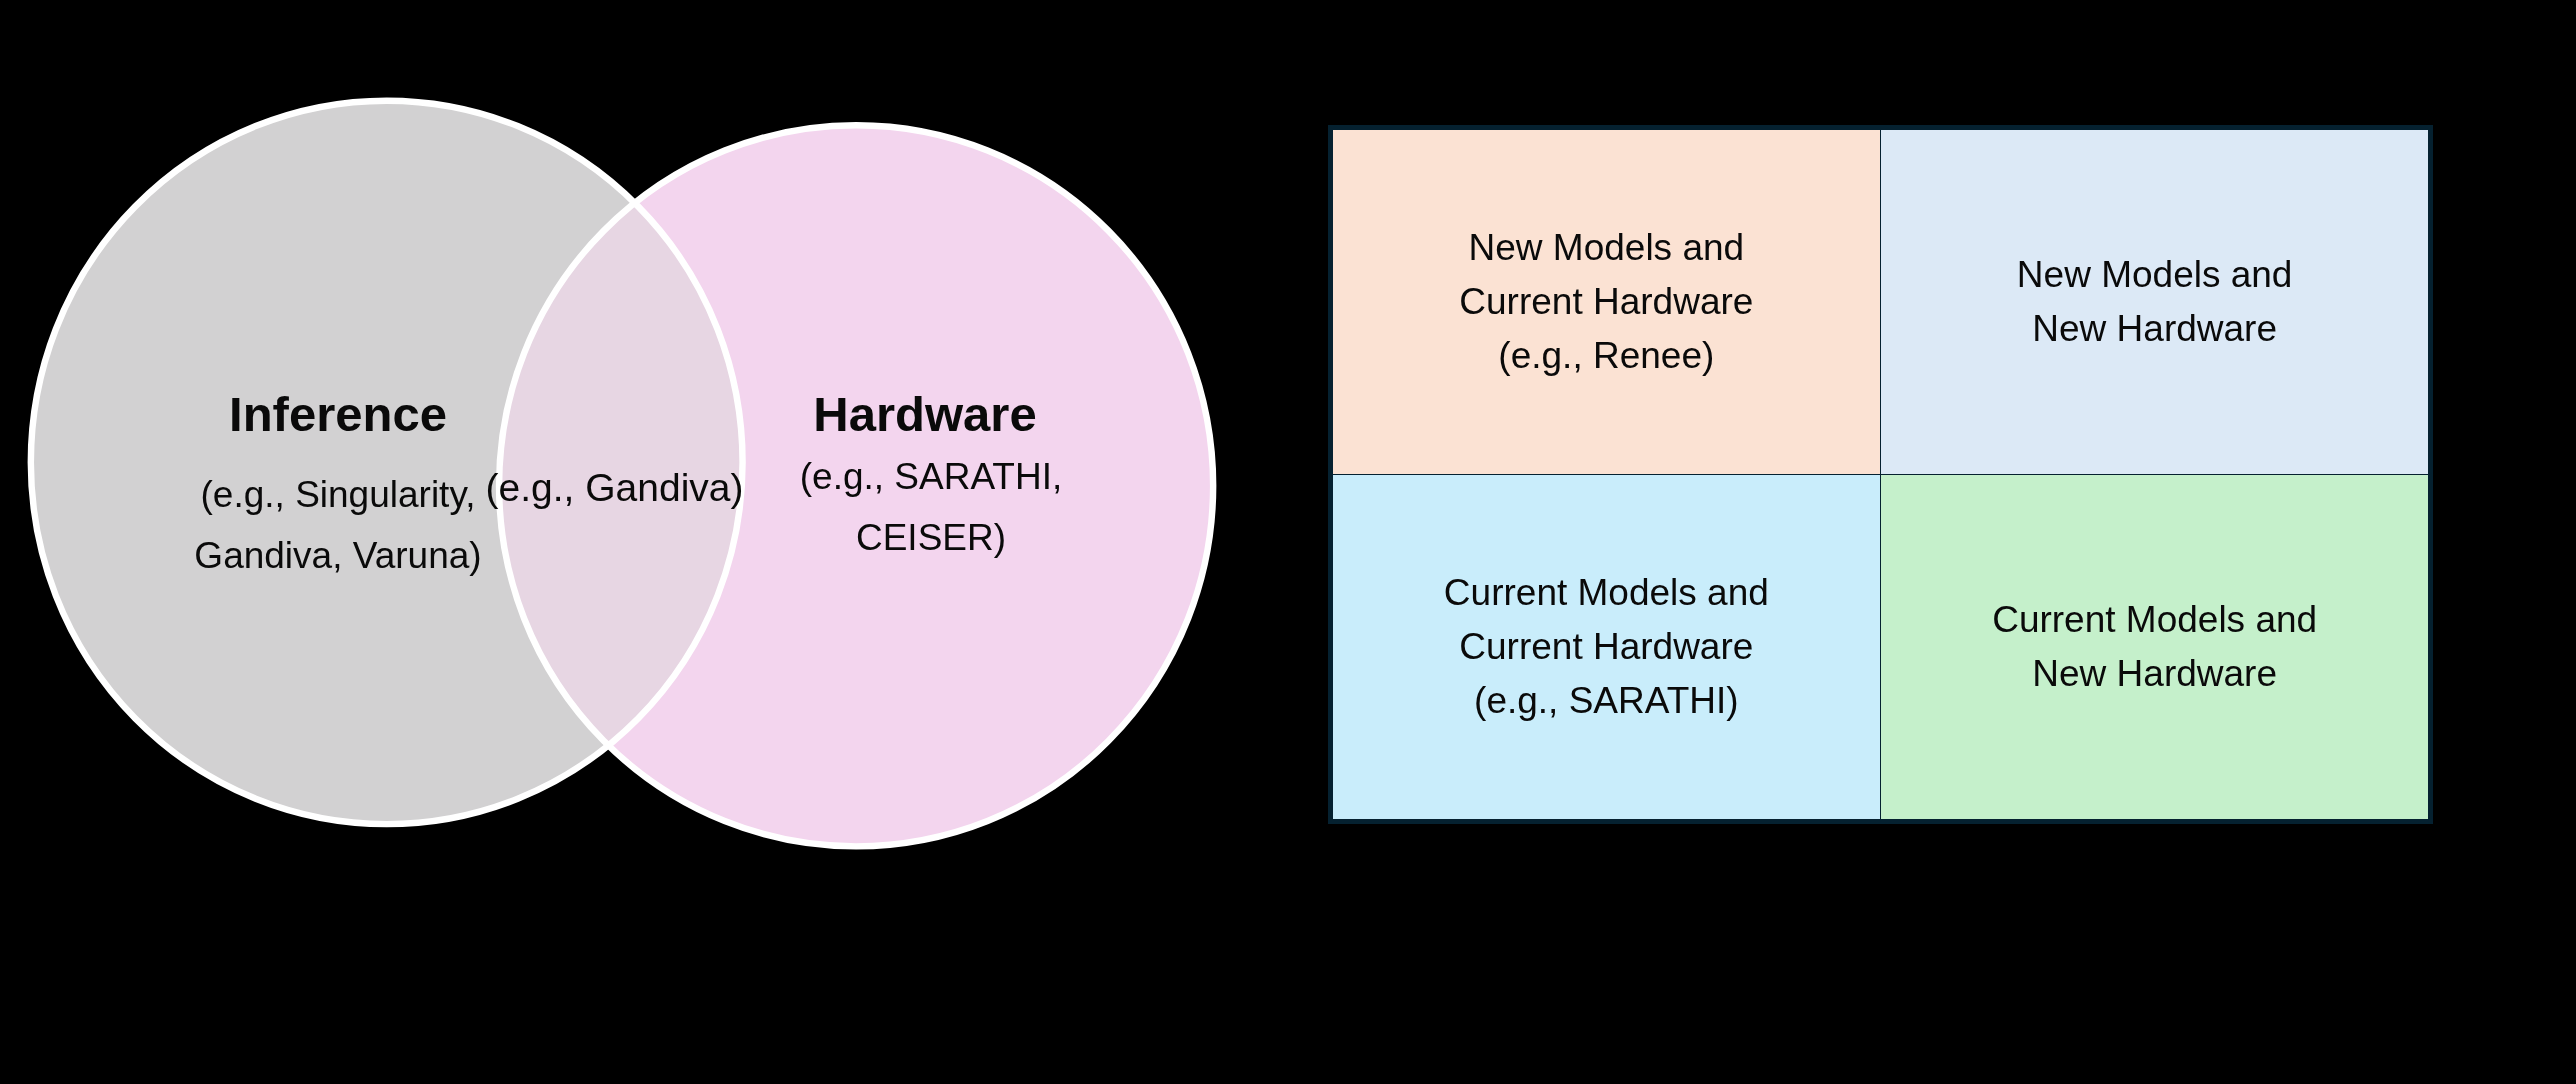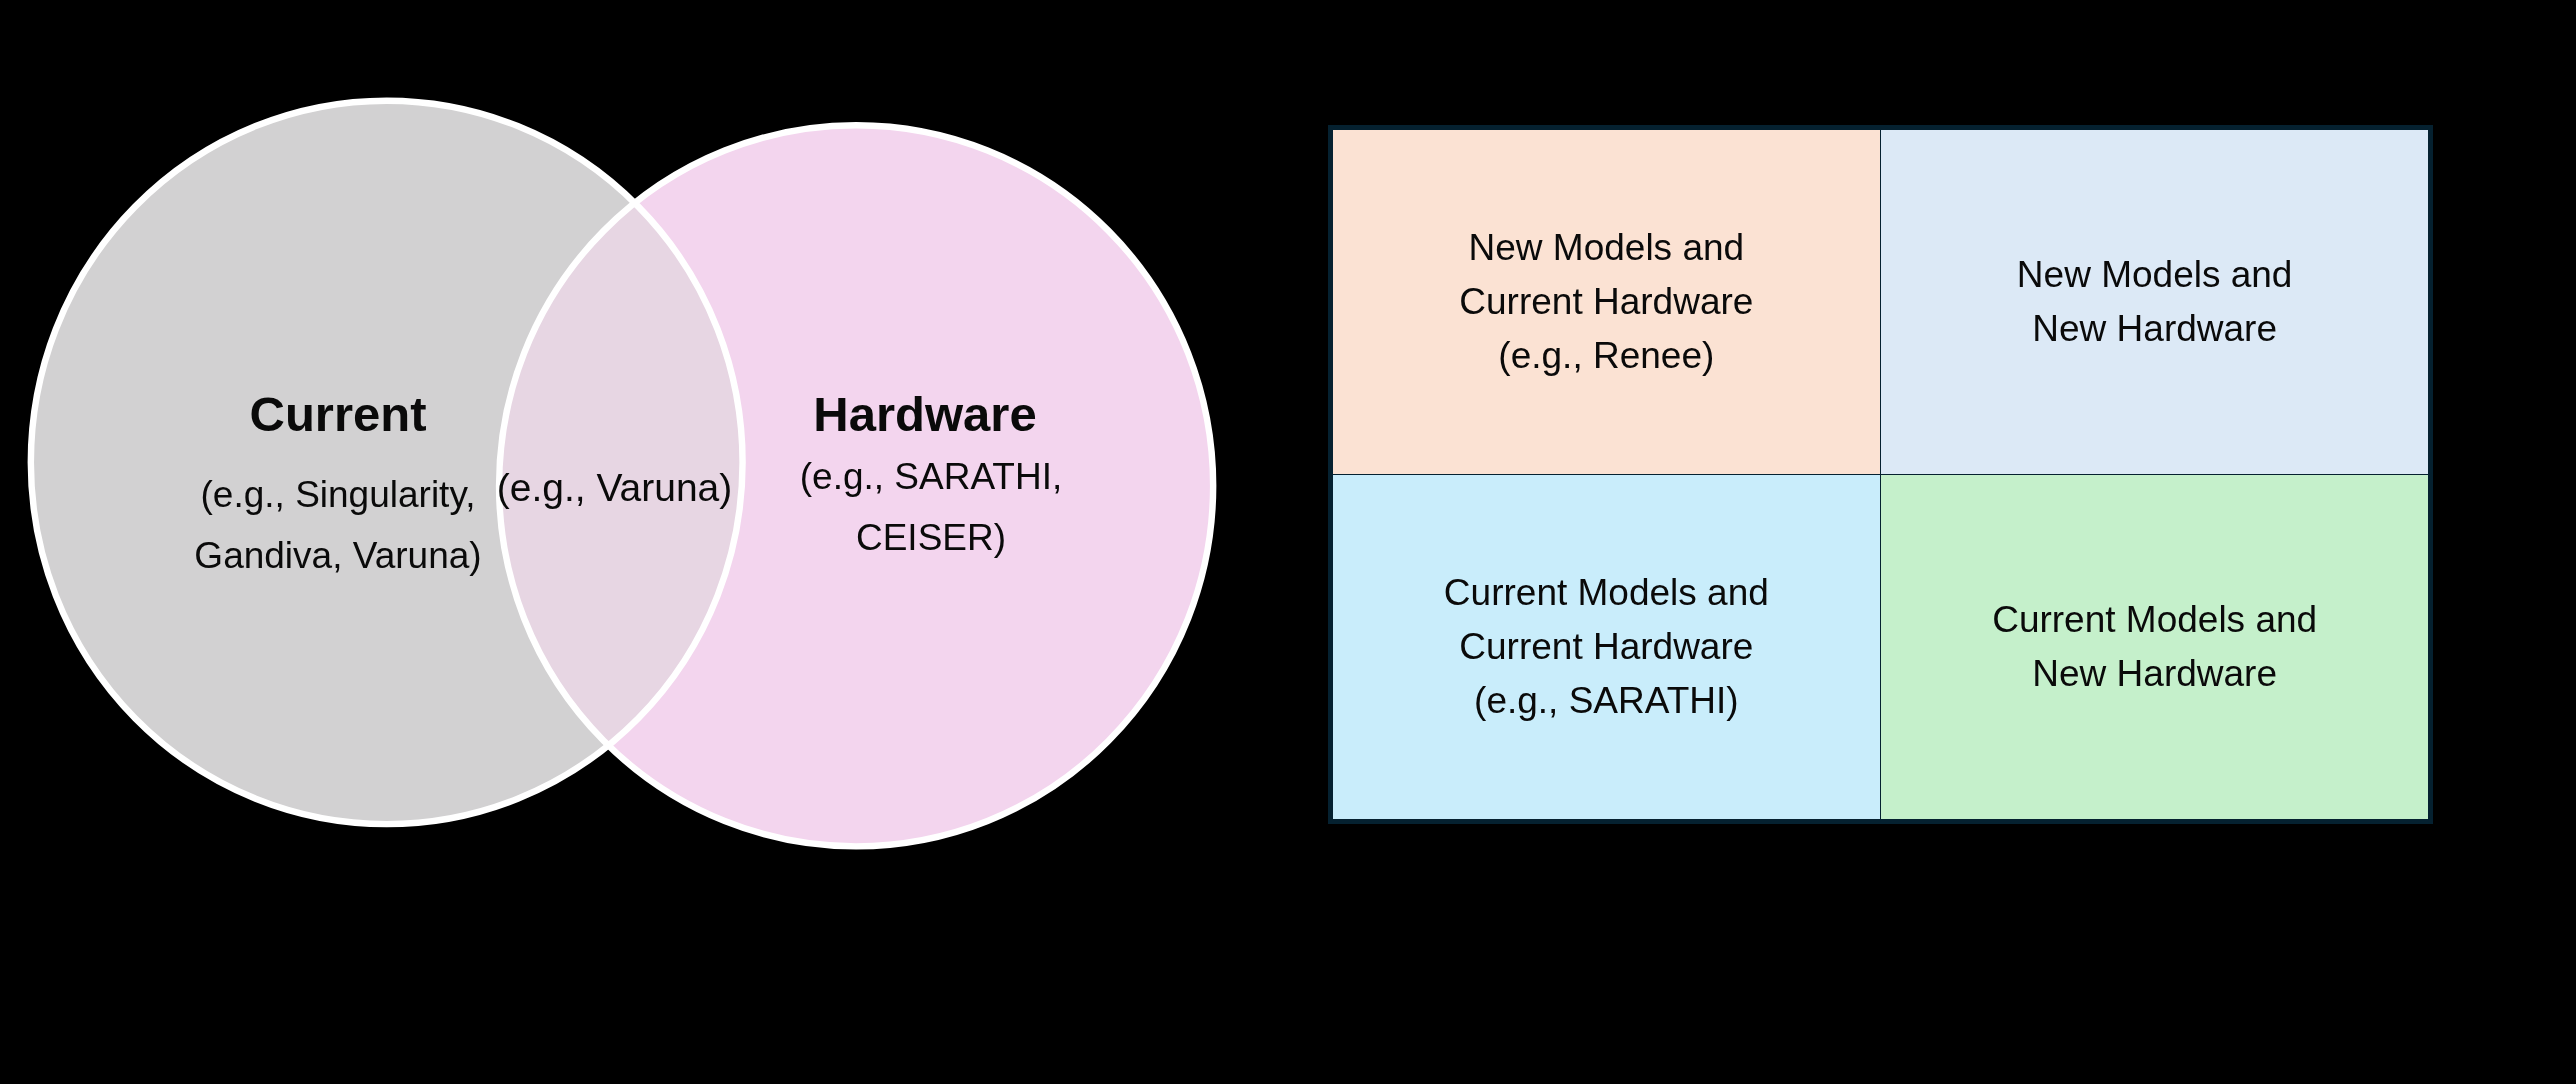--- a/index.html
+++ b/index.html
@@ -84,26 +84,26 @@
     <ellipse cx="1462" cy="830" rx="610" ry="616" fill="#F3D5EE"></ellipse>
 
     <g clip-path="url(#clip-gray)">
       <ellipse cx="1462" cy="830" rx="610" ry="616" fill="#E7D6E3"></ellipse>
     </g>
 
     <ellipse cx="660" cy="790" rx="608" ry="618" fill="none" stroke-width="11" stroke="#FFFFFF"></ellipse>
     <ellipse cx="1462" cy="830" rx="610" ry="616" fill="none" stroke-width="11" stroke="#FFFFFF"></ellipse>
   </svg>
 
-  <div class="venn-label venn-title" style="left:104px; top:386px; width:468px;">Current</div>
+  <div class="venn-label venn-title" style="left:104px; top:386px; width:468px;">Inference</div>
 
   <div class="venn-label venn-sub" style="left:104px; top:464px; width:468px;">(e.g., Singularity,
 Gandiva, Varuna)</div>
 
-  <div class="venn-label overlap-sub" style="left:439px; top:466px; width:351px;">(e.g., Varuna)</div>
+  <div class="venn-label overlap-sub" style="left:439px; top:466px; width:351px;">(e.g., Gandiva)</div>
 
   <div class="venn-label venn-title" style="left:691px; top:386px; width:468px;">Hardware</div>
 
   <div class="venn-label venn-sub" style="left:697px; top:446px; width:468px;">(e.g., SARATHI,
 CEISER)</div>
 
   <div id="quadrant" style="background-color: rgb(5, 33, 48);">
 
     <div class="q-cell" style="background-color: rgb(251, 226, 211);">
       <div class="q-label">New Models and

